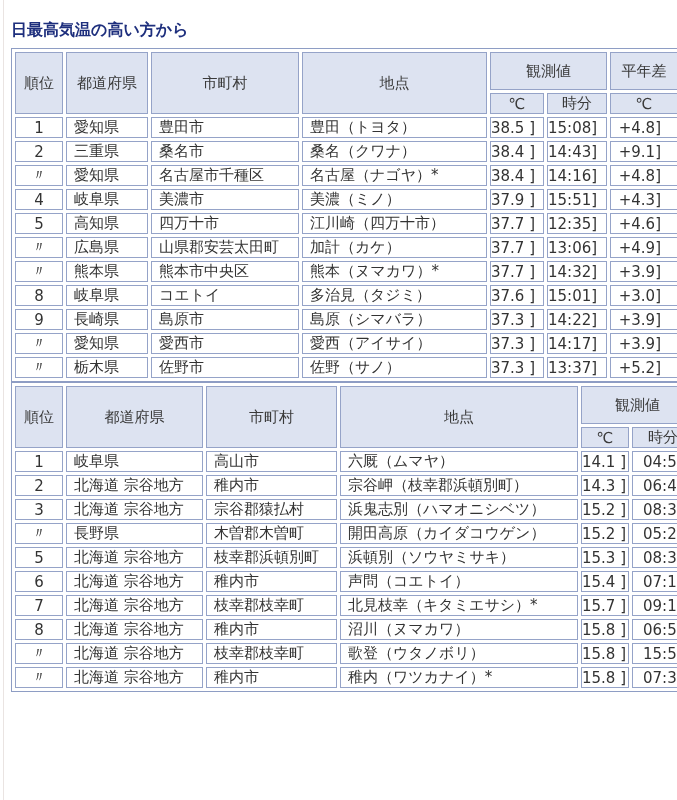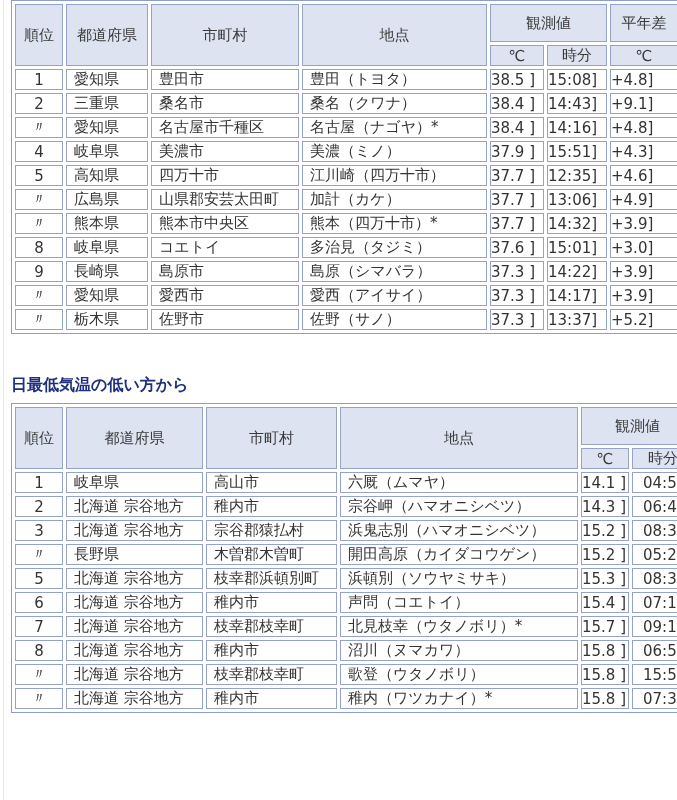--- a/index.html
+++ b/index.html
@@ -62,29 +62,30 @@
   }
   .rank-table td {
     background: #ffffff;
     height: 19px;
   }
   .rank-table thead tr.hdr-main th { height: 38px; }
   .rank-table thead tr.hdr-sub th  { height: 21px; }
 
   td.c-rank { text-align: center; }
   td.c-left { text-align: left; padding-left: 7px; }
-  td.c-num  { text-align: left; padding-right: 16px; }
+  td.c-num  { text-align: right; padding-right: 16px; }
   td.c-time2 { text-align: left; padding-left: 10px; }
 </style>
 </head>
 <body>
 
 <div class="page">
   <div class="page-edge-line"></div>
 
+  <h2 class="section-title title-max">日最高気温の高い方から</h2>
 
   <table class="rank-table t-max">
     <colgroup>
       <col style="width:48px">
         <col style="width:82px">
         <col style="width:148px">
         <col style="width:185px">
       <col style="width:54px">
         <col style="width:60px">
         <col style="width:68px">
@@ -156,21 +157,21 @@
         <td class="c-left">山県郡安芸太田町</td>
         <td class="c-left">加計（カケ）</td>
         <td class="c-num">37.7 ]</td>
         <td class="c-num">13:06]</td>
         <td class="c-num">+4.9]</td>
       </tr>
       <tr>
         <td class="c-rank">〃</td>
         <td class="c-left">熊本県</td>
         <td class="c-left">熊本市中央区</td>
-        <td class="c-left">熊本（四万十市）*</td>
+        <td class="c-left">熊本（ヌマカワ）*</td>
         <td class="c-num">37.7 ]</td>
         <td class="c-num">14:32]</td>
         <td class="c-num">+3.9]</td>
       </tr>
       <tr>
         <td class="c-rank">8</td>
         <td class="c-left">岐阜県</td>
         <td class="c-left">コエトイ</td>
         <td class="c-left">多治見（タジミ）</td>
         <td class="c-num">37.6 ]</td>
@@ -200,21 +201,20 @@
         <td class="c-left">栃木県</td>
         <td class="c-left">佐野市</td>
         <td class="c-left">佐野（サノ）</td>
         <td class="c-num">37.3 ]</td>
         <td class="c-num">13:37]</td>
         <td class="c-num">+5.2]</td>
       </tr>
     </tbody>
   </table>
 
-  <h2 class="section-title title-min">日最低気温の低い方から</h2>
 
   <table class="rank-table t-min">
     <colgroup>
       <col style="width:48px">
         <col style="width:137px">
         <col style="width:131px">
         <col style="width:238px">
       <col style="width:48px">
         <col style="width:62px">
     </colgroup>
@@ -237,21 +237,21 @@
         <td class="c-left">岐阜県</td>
         <td class="c-left">高山市</td>
         <td class="c-left">六厩（ムマヤ）</td>
         <td class="c-num">14.1 ]</td>
         <td class="c-time2">04:5</td>
       </tr>
       <tr>
         <td class="c-rank">2</td>
         <td class="c-left">北海道 宗谷地方</td>
         <td class="c-left">稚内市</td>
-        <td class="c-left">宗谷岬（ハマオニシベツ）</td>
+        <td class="c-left">宗谷岬（枝幸郡浜頓別町）</td>
         <td class="c-num">14.3 ]</td>
         <td class="c-time2">06:4</td>
       </tr>
       <tr>
         <td class="c-rank">3</td>
         <td class="c-left">北海道 宗谷地方</td>
         <td class="c-left">宗谷郡猿払村</td>
         <td class="c-left">浜鬼志別（ハマオニシベツ）</td>
         <td class="c-num">15.2 ]</td>
         <td class="c-time2">08:3</td>
@@ -277,21 +277,21 @@
         <td class="c-left">北海道 宗谷地方</td>
         <td class="c-left">稚内市</td>
         <td class="c-left">声問（コエトイ）</td>
         <td class="c-num">15.4 ]</td>
         <td class="c-time2">07:1</td>
       </tr>
       <tr>
         <td class="c-rank">7</td>
         <td class="c-left">北海道 宗谷地方</td>
         <td class="c-left">枝幸郡枝幸町</td>
-        <td class="c-left">北見枝幸（ウタノボリ）*</td>
+        <td class="c-left">北見枝幸（キタミエサシ）*</td>
         <td class="c-num">15.7 ]</td>
         <td class="c-time2">09:1</td>
       </tr>
       <tr>
         <td class="c-rank">8</td>
         <td class="c-left">北海道 宗谷地方</td>
         <td class="c-left">稚内市</td>
         <td class="c-left">沼川（ヌマカワ）</td>
         <td class="c-num">15.8 ]</td>
         <td class="c-time2">06:5</td>

